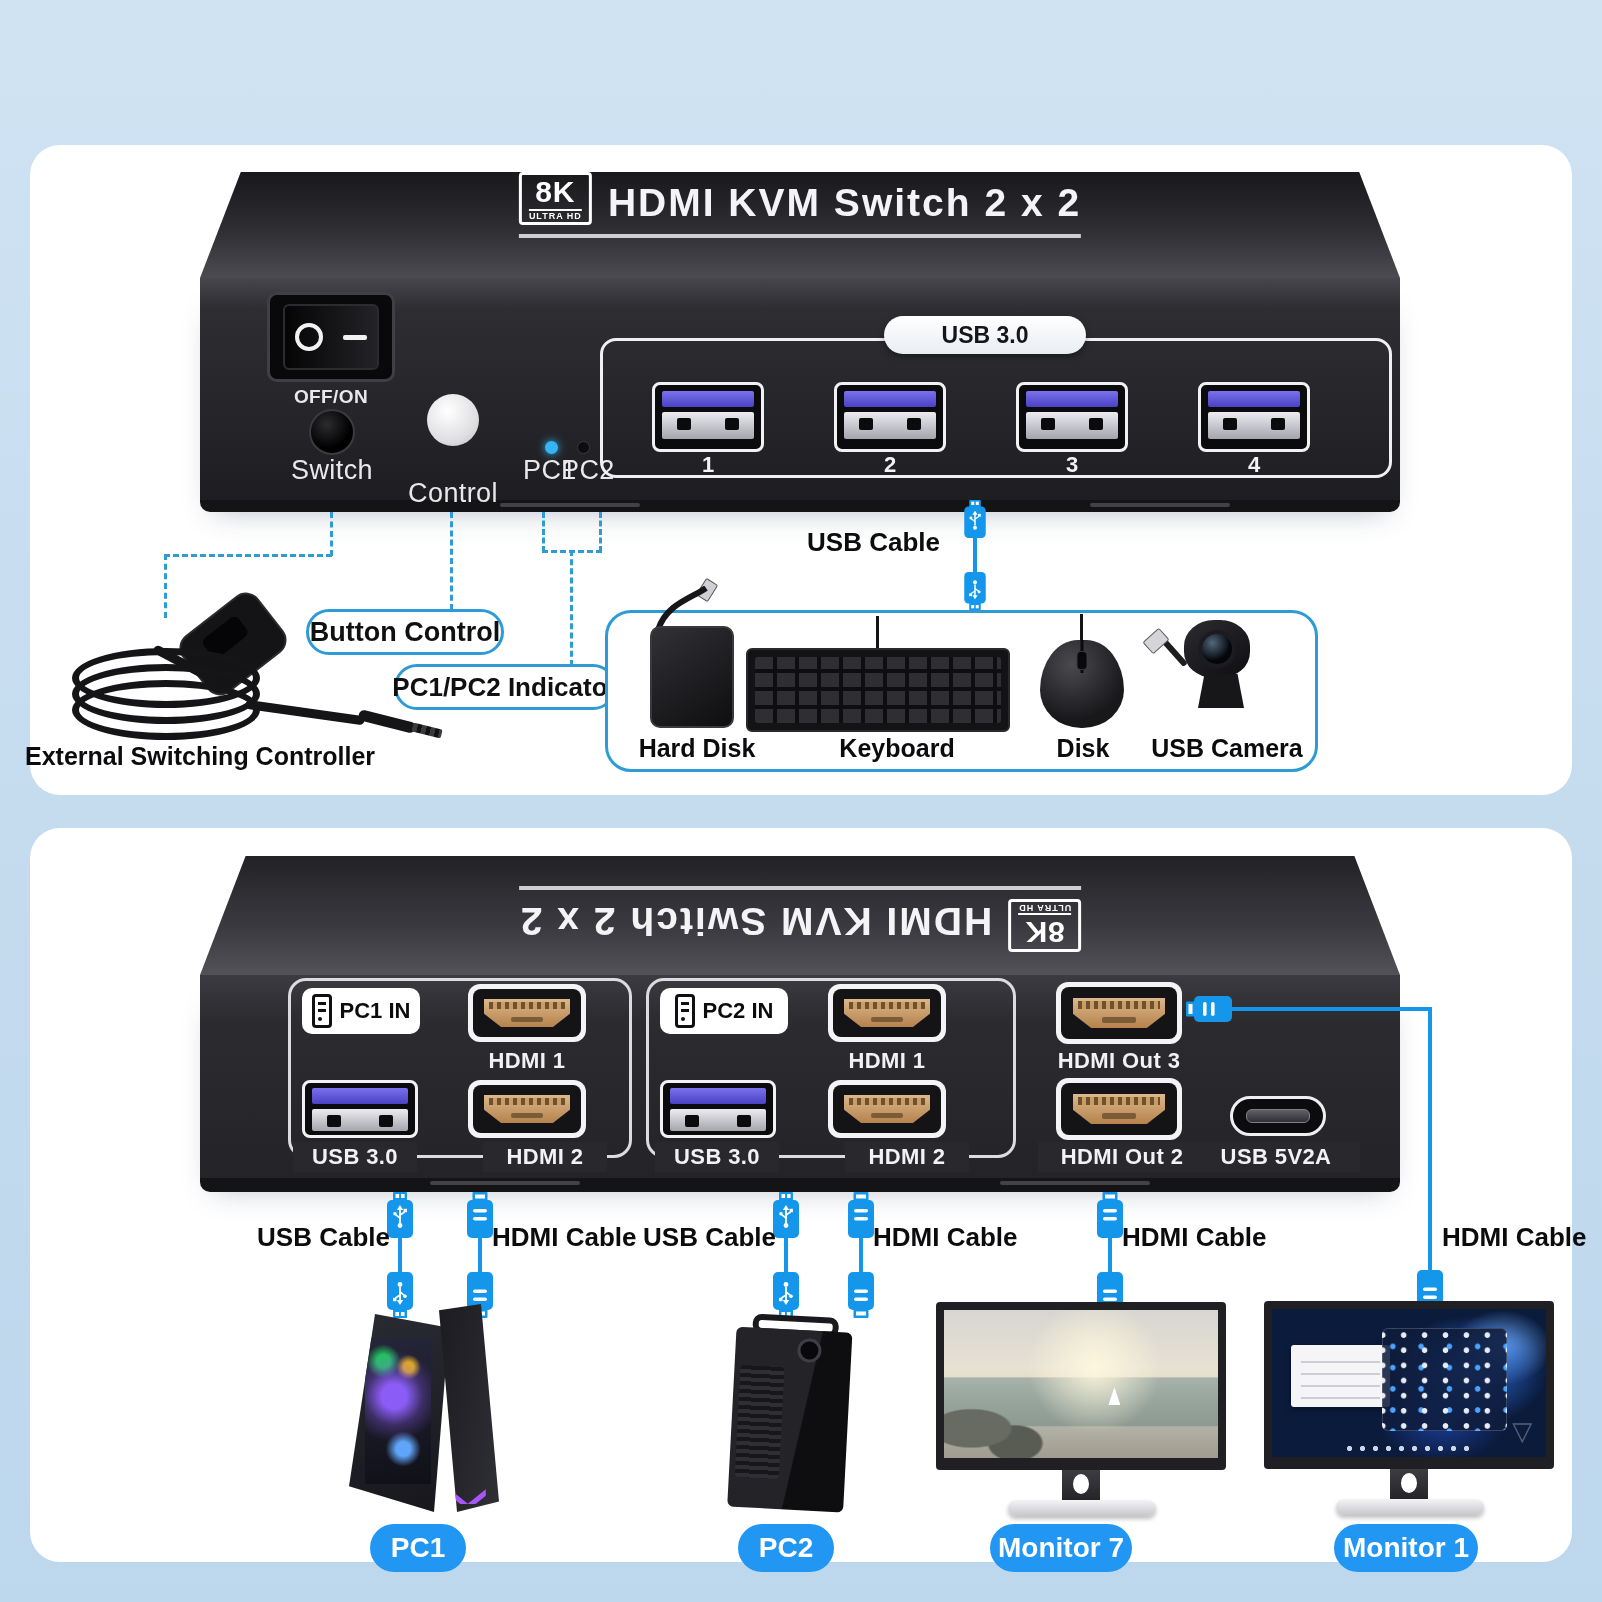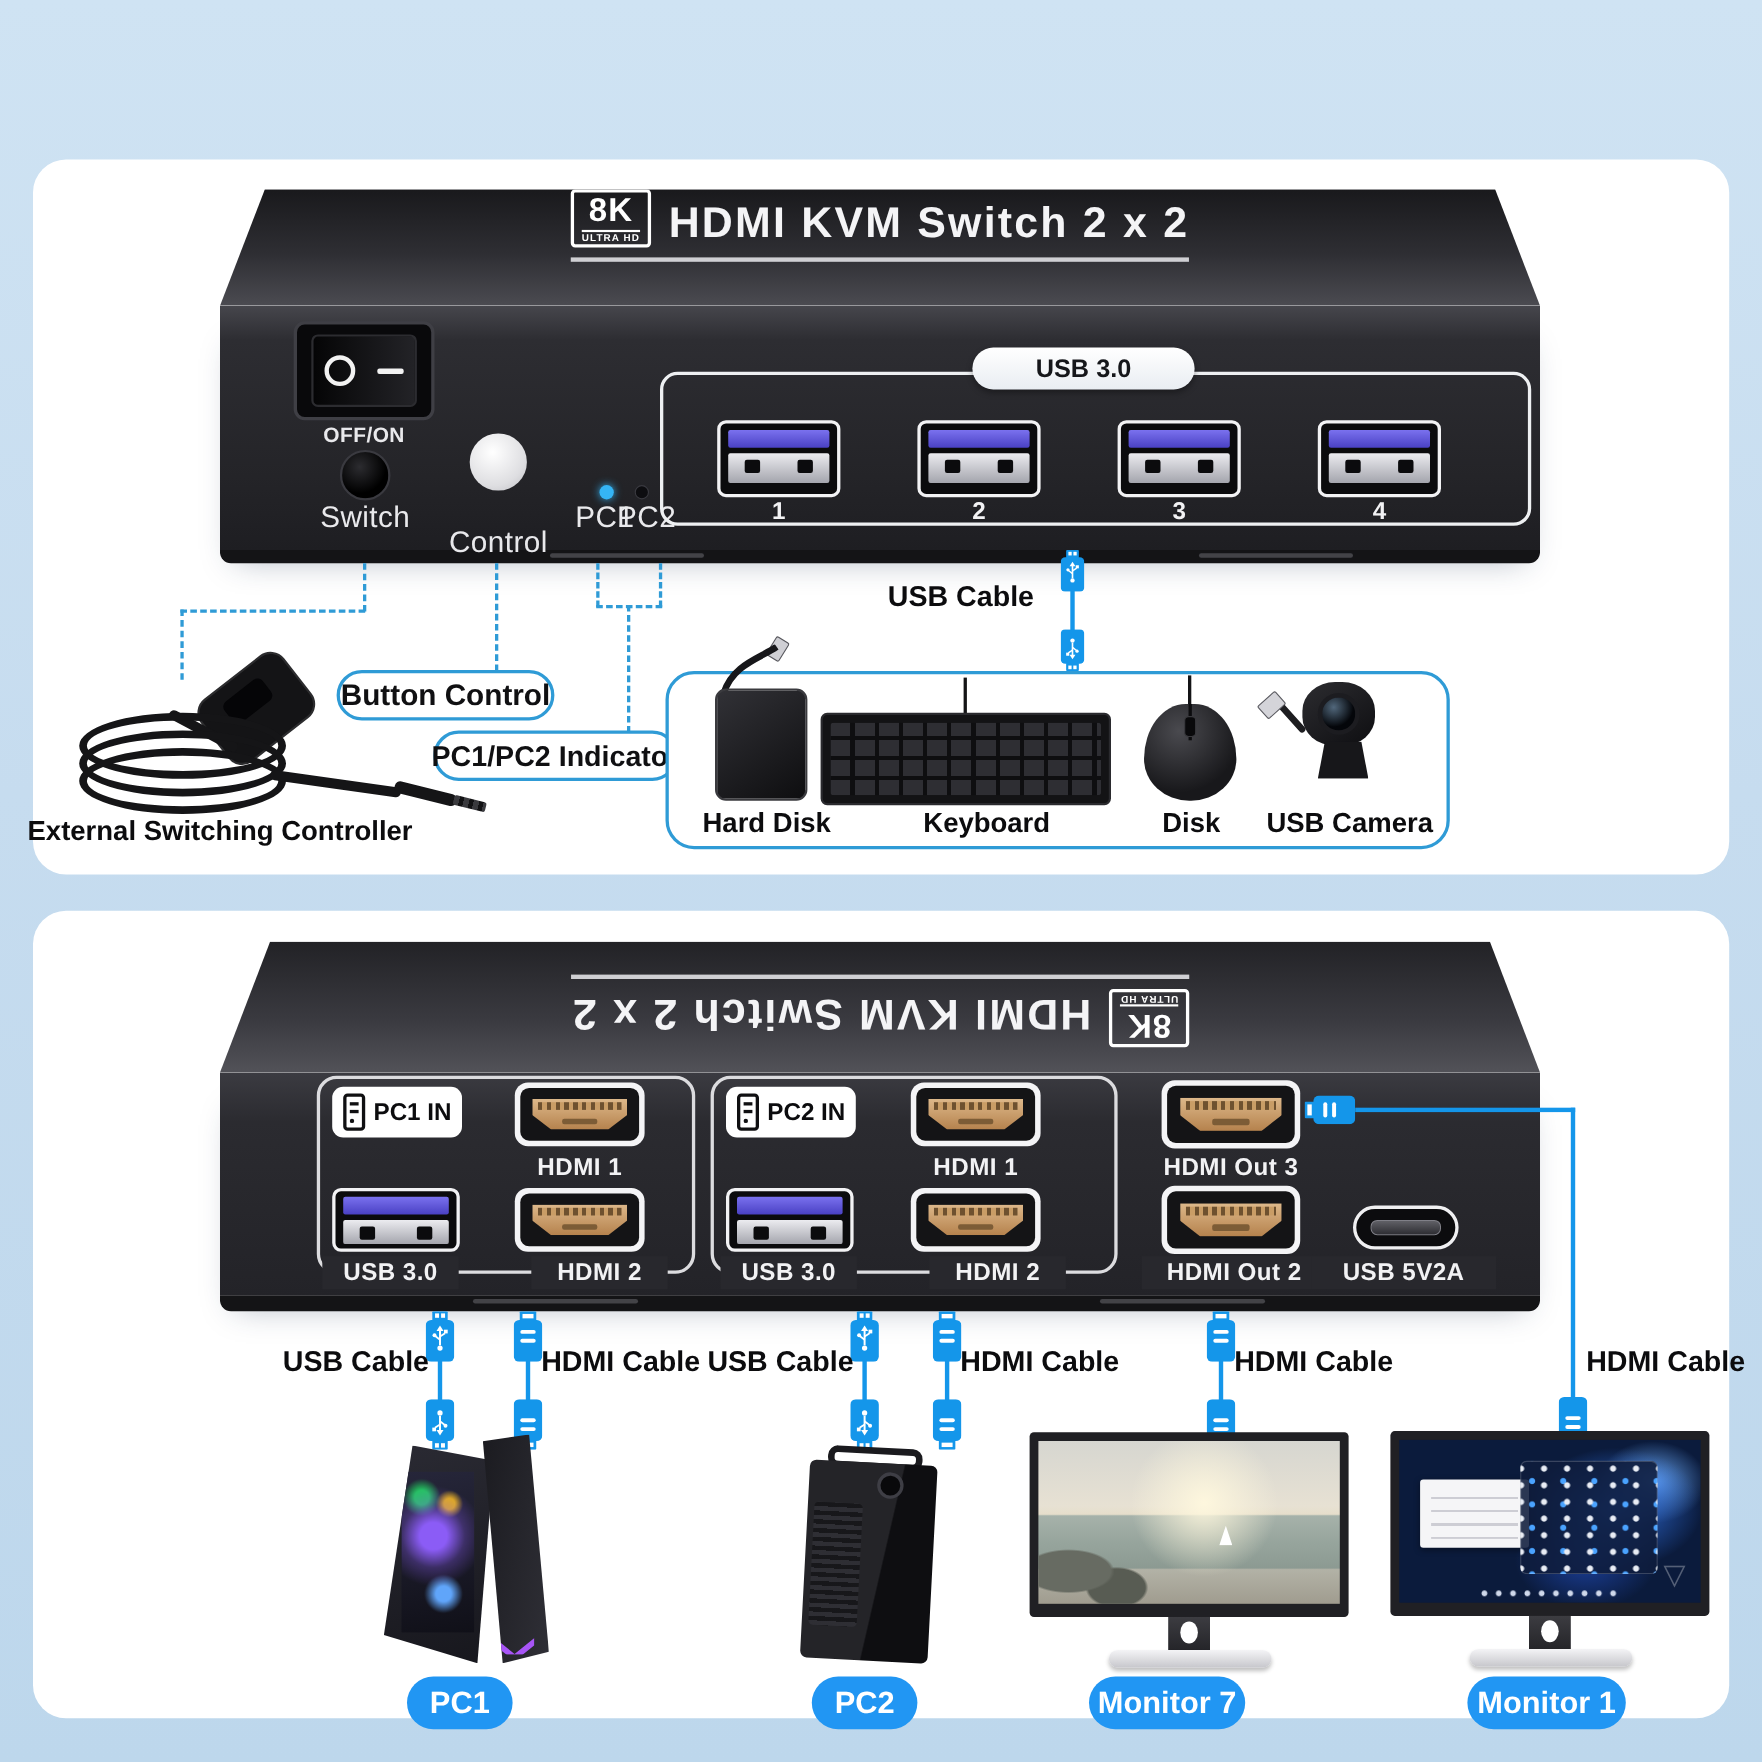--- a/index.html
+++ b/index.html
@@ -351,21 +351,21 @@
       <div class="tab"></div>
       <div class="metal" style="height:22px"></div>
     </div>
   <div class="hdmiport" style="left:468px;top:1080px;width:118px;height:58px">
       <div class="hp-in">
         <div class="hp-gold"></div>
       </div>
     </div>
 
   <div class="group" style="left:646px;top:978px;width:370px;height:180px"></div>
-  <div class="pcpill" style="left:660px;top:988px;width:118px">
+  <div class="pcpill" style="left:660px;top:988px;width:128px">
     <span class="pcico"></span>
     <span>PC2 IN</span>
   </div>
   <div class="hdmiport" style="left:828px;top:984px;width:118px;height:58px">
       <div class="hp-in">
         <div class="hp-gold"></div>
       </div>
     </div>
   <div class="rearlbl" style="left:828px;top:1048px;width:118px">HDMI 1</div>
   <div class="usbport" style="left:660px;top:1080px;width:116px;height:58px;padding-top:5px">

